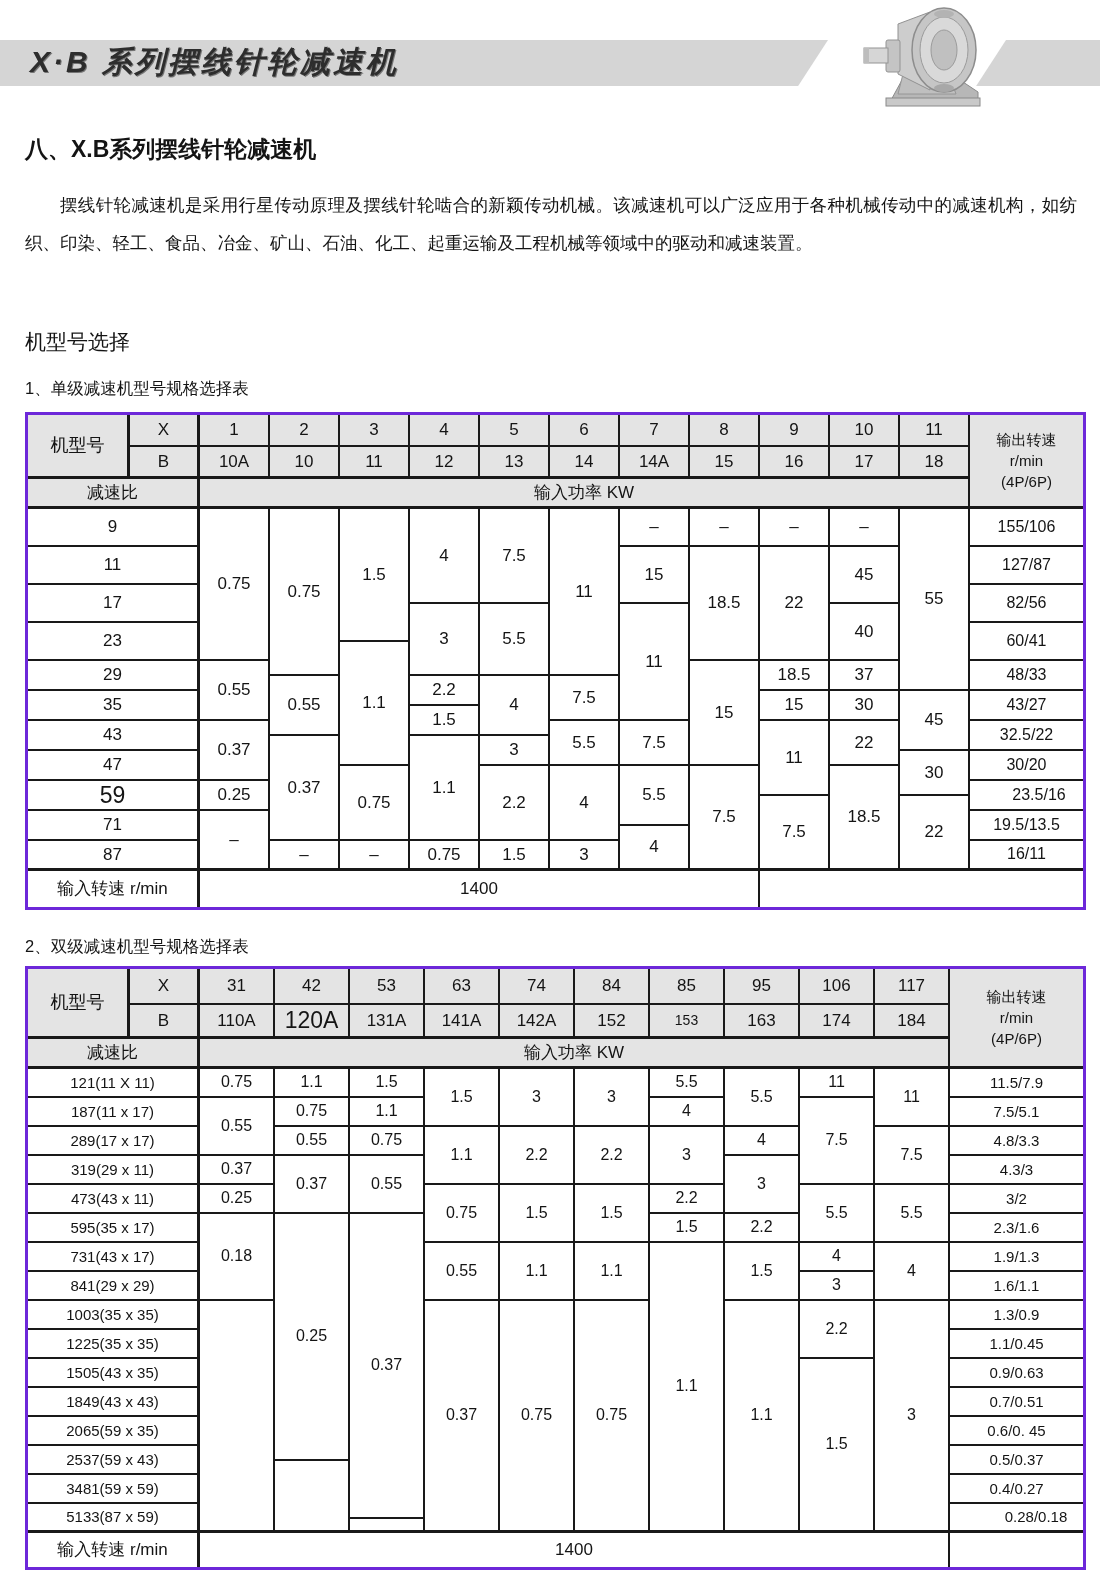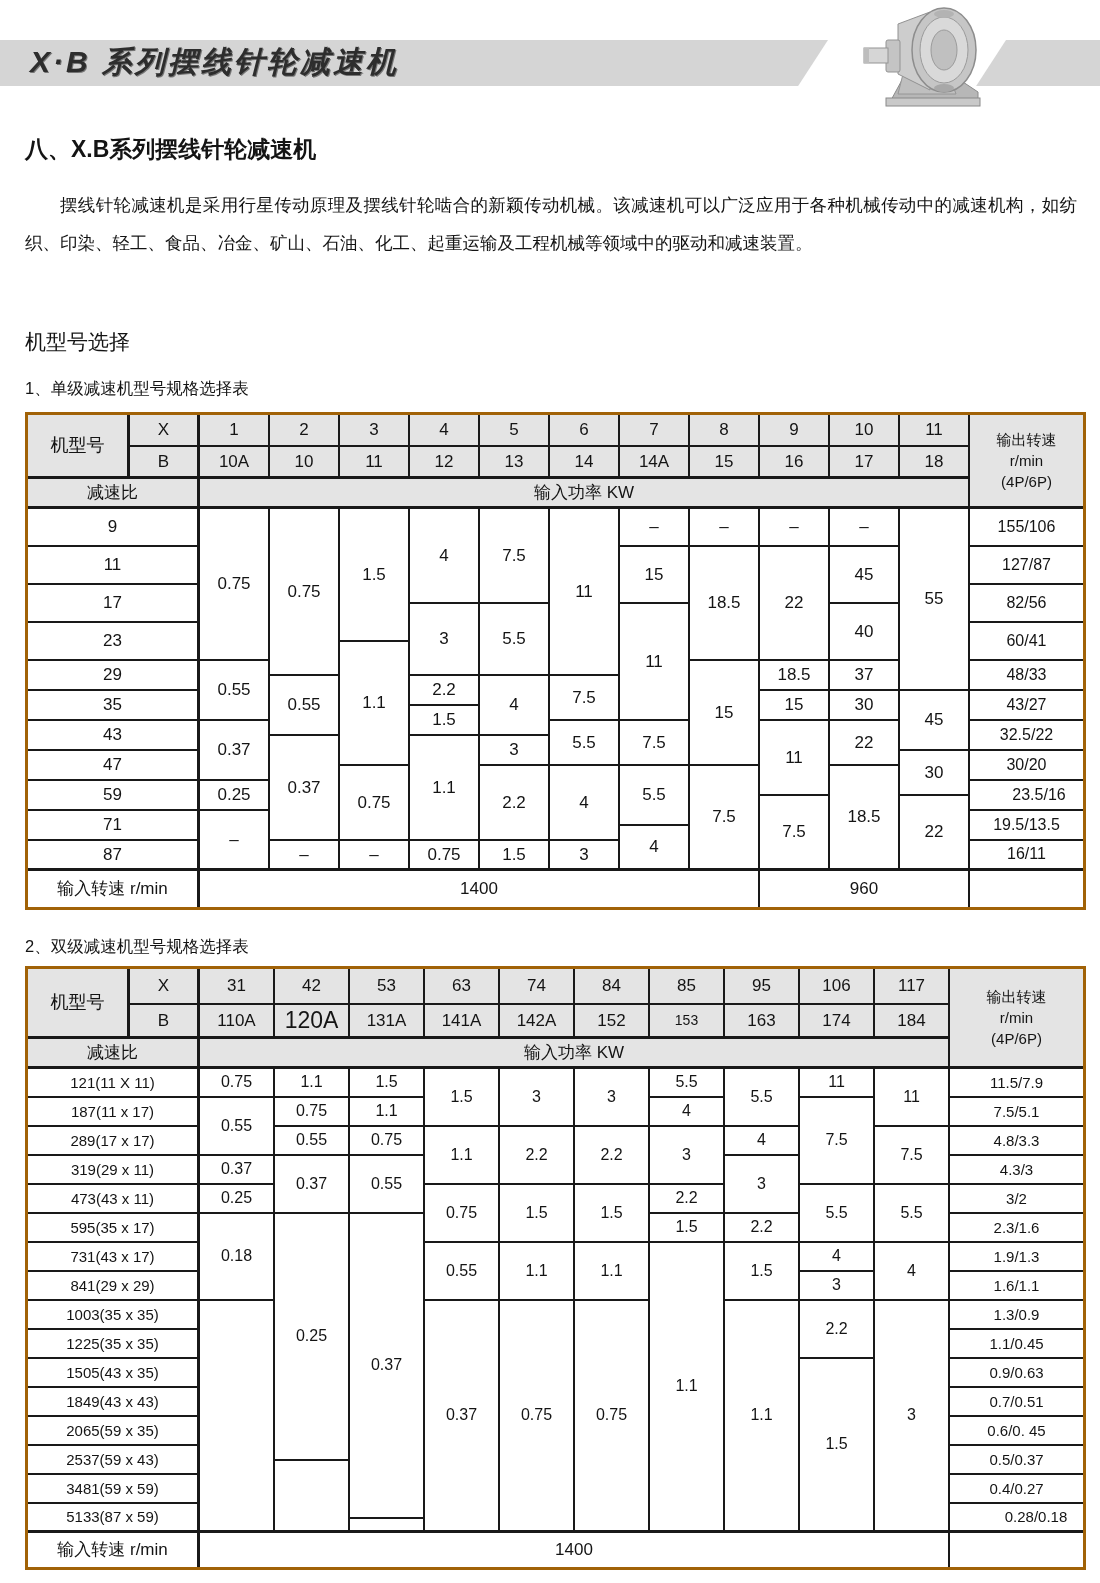--- a/index.html
+++ b/index.html
@@ -13,21 +13,21 @@
         color:#2d2d2d;letter-spacing:3px;text-shadow:1px 1px 0 rgba(0,0,0,.45);white-space:nowrap;}
   .machine{position:absolute;left:856px;top:4px;width:126px;height:104px;}
   
   .sec-heading{position:absolute;left:25px;top:134px;font-size:23px;font-weight:bold;}
   .intro{position:absolute;left:25px;top:186px;width:1052px;font-size:17.5px;line-height:38px;
         text-align:justify;text-indent:2em;}
   .sub-heading{position:absolute;left:25px;top:328px;font-size:21px;}
   .cap1{position:absolute;left:25px;top:378px;font-size:16.5px;}
   .cap2{position:absolute;left:25px;top:936px;font-size:16.5px;}
   
-  .tbl{position:absolute;left:25px;display:grid;border:3px solid #a16207;background:#fff;}
+  .tbl{position:absolute;left:25px;display:grid;border:3px solid #6d28d9;background:#fff;}
   .tbl1{top:412px;}
   .tbl2{top:966px;}
   .c{border-right:2px solid #191919;border-bottom:2px solid #191919;display:flex;
      align-items:center;justify-content:center;text-align:center;line-height:1.15;
      overflow:hidden;background:#fff;}
   .hd{background:#e4e4e4;}
   .br3{border-right-width:3px;}
   .bb3{border-bottom-width:3px;}
   .noR{border-right:none;}
   .noB{border-bottom:none;}
@@ -106,21 +106,21 @@
       <div class="c br3" style="grid-area: 10 / 1 / span 2 / span 2; font-size: 17px;">23</div>
       <div class="c noR" style="grid-area: 10 / 14 / span 2 / span 1; font-size: 16px;">60/41</div>
       <div class="c br3" style="grid-area: 12 / 1 / span 2 / span 2; font-size: 17px;">29</div>
       <div class="c noR" style="grid-area: 12 / 14 / span 2 / span 1; font-size: 16px;">48/33</div>
       <div class="c br3" style="grid-area: 14 / 1 / span 2 / span 2; font-size: 17px;">35</div>
       <div class="c noR" style="grid-area: 14 / 14 / span 2 / span 1; font-size: 16px;">43/27</div>
       <div class="c br3" style="grid-area: 16 / 1 / span 2 / span 2; font-size: 17px;">43</div>
       <div class="c noR" style="grid-area: 16 / 14 / span 2 / span 1; font-size: 16px;">32.5/22</div>
       <div class="c br3" style="grid-area: 18 / 1 / span 2 / span 2; font-size: 17px;">47</div>
       <div class="c noR" style="grid-area: 18 / 14 / span 2 / span 1; font-size: 16px;">30/20</div>
-      <div class="c br3" style="grid-area: 20 / 1 / span 2 / span 2; font-size: 17px;">59</div>
+      <div class="c br3" style="grid-area: 20 / 1 / span 2 / span 2; font-size: 23px;">59</div>
       <div class="c noR" style="grid-area: 20 / 14 / span 2 / span 1; font-size: 16px; padding-left: 25px;">23.5/16</div>
       <div class="c br3" style="grid-area: 22 / 1 / span 2 / span 2; font-size: 17px; text-align: center;">71</div>
       <div class="c noR" style="grid-area: 22 / 14 / span 2 / span 1; font-size: 16px;">19.5/13.5</div>
       <div class="c br3 bb3" style="grid-area: 24 / 1 / span 2 / span 2; font-size: 17px;">87</div>
       <div class="c bb3 noR" style="grid-area: 24 / 14 / span 2 / span 1; font-size: 16px;">16/11</div>
       <div class="c " style="grid-area: 4 / 3 / span 8 / span 1; font-size: 17px;">0.75</div>
       <div class="c " style="grid-area: 12 / 3 / span 4 / span 1; font-size: 17px;">0.55</div>
       <div class="c " style="grid-area: 16 / 3 / span 4 / span 1; font-size: 17px;">0.37</div>
       <div class="c " style="grid-area: 20 / 3 / span 2 / span 1; font-size: 17px;">0.25</div>
       <div class="c bb3" style="grid-area: 22 / 3 / span 4 / span 1; font-size: 17px;">–</div>
@@ -171,21 +171,20 @@
       <div class="c " style="grid-area: 12 / 12 / span 2 / span 1; font-size: 17px;">37</div>
       <div class="c " style="grid-area: 14 / 12 / span 2 / span 1; font-size: 17px;">30</div>
       <div class="c " style="grid-area: 16 / 12 / span 3 / span 1; font-size: 17px;">22</div>
       <div class="c bb3" style="grid-area: 19 / 12 / span 7 / span 1; font-size: 17px;">18.5</div>
       <div class="c " style="grid-area: 4 / 13 / span 10 / span 1; font-size: 17px;">55</div>
       <div class="c " style="grid-area: 14 / 13 / span 4 / span 1; font-size: 17px;">45</div>
       <div class="c " style="grid-area: 18 / 13 / span 3 / span 1; font-size: 17px;">30</div>
       <div class="c bb3" style="grid-area: 21 / 13 / span 5 / span 1; font-size: 17px;">22</div>
       <div class="c br3 noB" style="grid-area: 26 / 1 / span 1 / span 2; font-size: 17px;">输入转速 r/min</div>
       <div class="c noB" style="grid-area: 26 / 3 / span 1 / span 8; font-size: 17px;">1400</div>
-      <div class="c noB" style="grid-area: 26 / 11 / span 1 / span 3; font-size: 17px;">960</div>
       <div class="c noR noB" style="grid-area: 26 / 14 / span 1 / span 1; font-size: 17px;"></div>
     </div>
   <div class="tbl tbl2" id="tbl2" style="grid-template-columns: 102px 70px repeat(10, 75px) 133px; grid-template-rows: 36px 34px 30px 14.5px 14.5px 14.5px 14.5px 14.5px 14.5px 14.5px 14.5px 14.5px 14.5px 14.5px 14.5px 14.5px 14.5px 14.5px 14.5px 14.5px 14.5px 14.5px 14.5px 14.5px 14.5px 14.5px 14.5px 14.5px 14.5px 14.5px 14.5px 14.5px 14.5px 14.5px 14.5px 34px;">
       <div class="c hd br3 bb3" style="grid-area: 1 / 1 / span 2 / span 1; font-size: 18px;">机型号</div>
       <div class="c hd br3" style="grid-area: 1 / 2 / span 1 / span 1; font-size: 17px;">X</div>
       <div class="c hd br3 bb3" style="grid-area: 2 / 2 / span 1 / span 1; font-size: 17px;">B</div>
       <div class="c hd" style="grid-area: 1 / 3 / span 1 / span 1; font-size: 17px;">31</div>
       <div class="c hd" style="grid-area: 1 / 4 / span 1 / span 1; font-size: 17px;">42</div>
       <div class="c hd" style="grid-area: 1 / 5 / span 1 / span 1; font-size: 17px;">53</div>
       <div class="c hd" style="grid-area: 1 / 6 / span 1 / span 1; font-size: 17px;">63</div>

